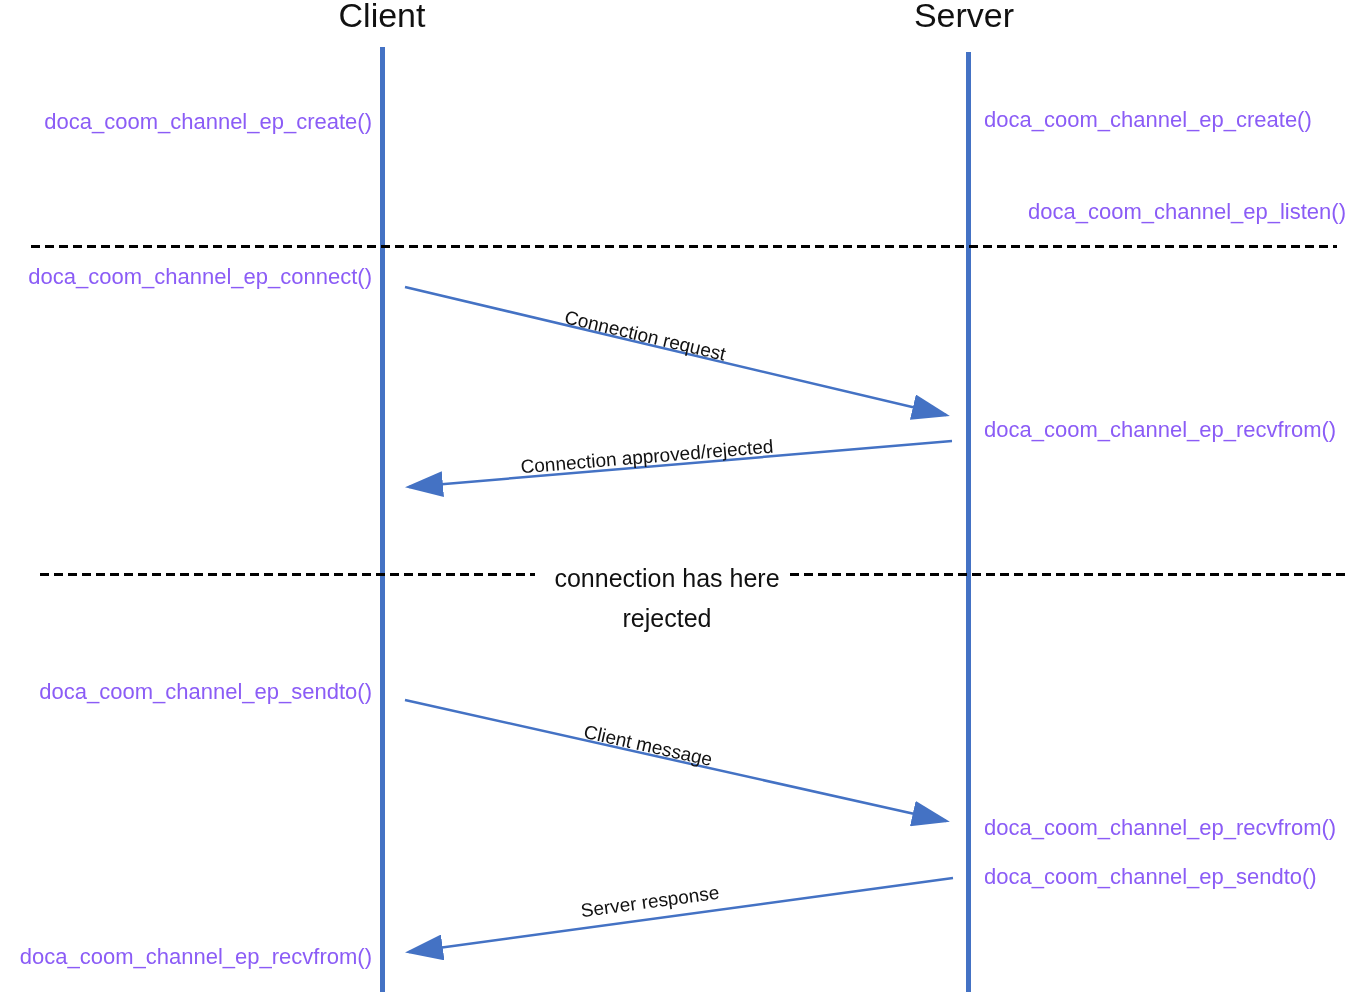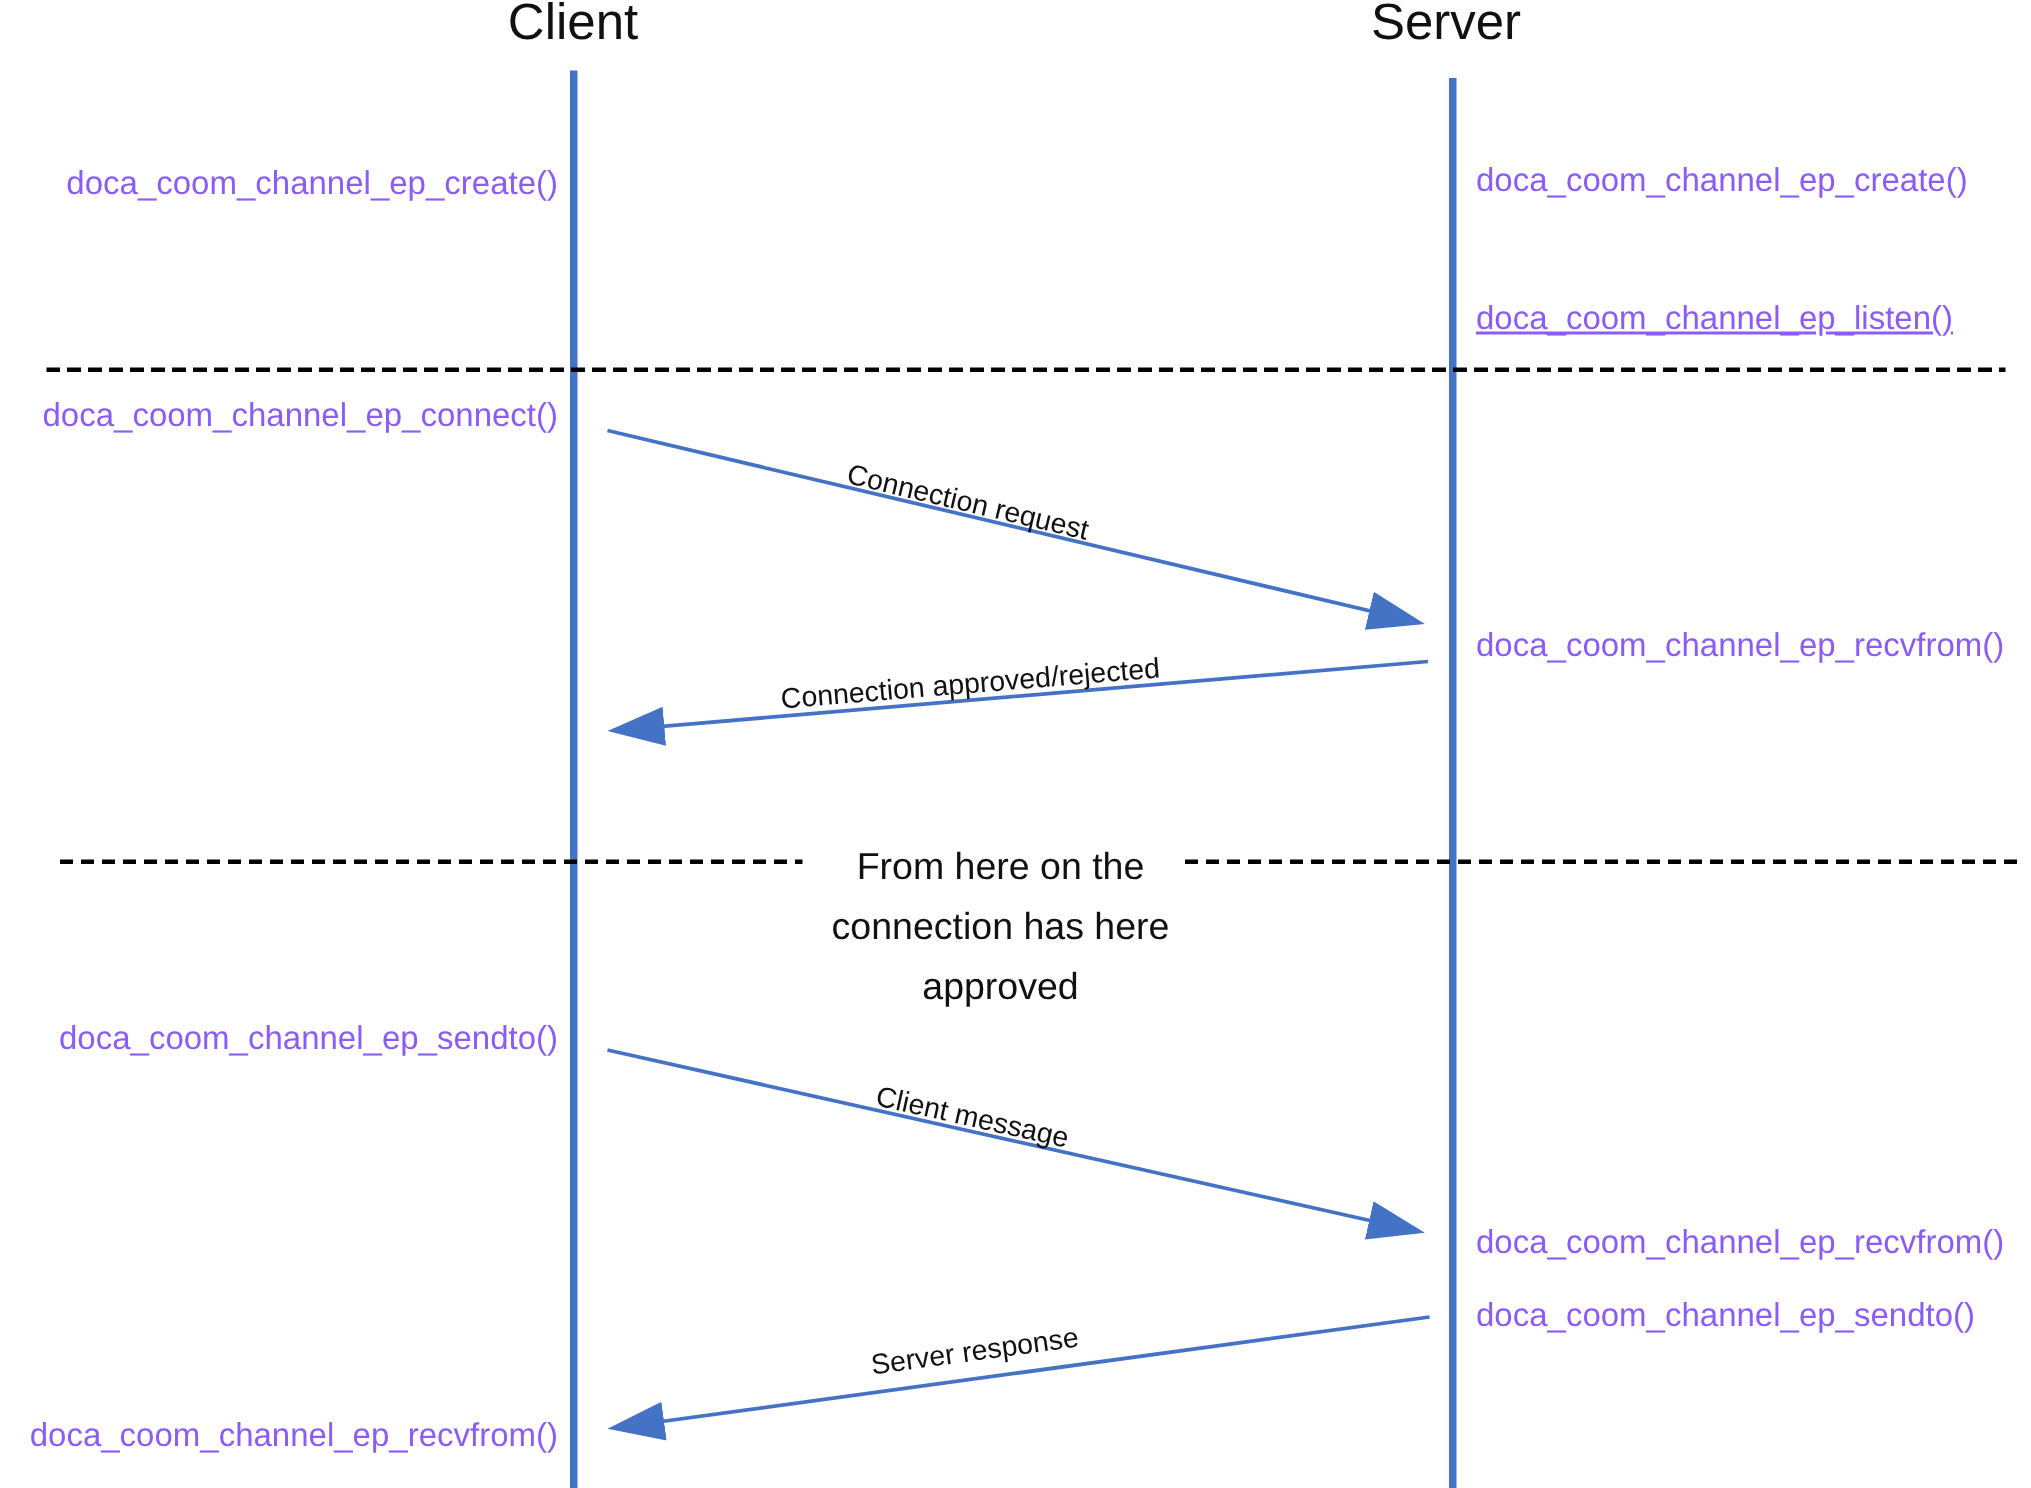--- a/index.html
+++ b/index.html
@@ -80,21 +80,21 @@
   <div class="sep" style="left:31px; top:245px; width:1306px;"></div>
   <div class="sep" style="left:40px; top:573px; width:495px;"></div>
   <div class="sep" style="left:790px; top:573px; width:556px;"></div>
 
   <div class="fn" style="right:982px; top:122px;">doca_coom_channel_ep_create()</div>
   <div class="fn" style="right:982px; top:277px;text-align:right;">doca_coom_channel_ep_connect()</div>
   <div class="fn" style="right:982px; top:692px;">doca_coom_channel_ep_sendto()</div>
   <div class="fn" style="right:982px; top:957px;">doca_coom_channel_ep_recvfrom()</div>
 
   <div class="fn" style="left:984px; top:120px;">doca_coom_channel_ep_create()</div>
-  <div class="fn" style="left:984px; top:212px;text-decoration:underline;">doca_coom_channel_ep_listen()</div>
+  <div class="fn" style="left:1028px; top:212px;">doca_coom_channel_ep_listen()</div>
   <div class="fn" style="left:984px; top:430px;">doca_coom_channel_ep_recvfrom()</div>
   <div class="fn" style="left:984px; top:828px;">doca_coom_channel_ep_recvfrom()</div>
   <div class="fn" style="left:984px; top:877px;">doca_coom_channel_ep_sendto()</div>
 
   <svg class="arrows" width="1354" height="992" viewBox="0 0 1354 992">
     <defs>
       <marker id="ah" markerUnits="userSpaceOnUse" markerWidth="38" markerHeight="26" viewBox="0 0 38 26" refX="34" refY="13" orient="auto">
         <path d="M0,0 L38,13 L0,26 Z" fill="#4472C4"></path>
       </marker>
     </defs>
@@ -103,18 +103,17 @@
     <line x1="405" y1="700" x2="946" y2="821" marker-end="url(#ah)"></line>
     <line x1="953" y1="878" x2="409" y2="952" marker-end="url(#ah)"></line>
   </svg>
 
   <div class="msg" style="left:645px; top:336px; transform:translate(-50%,-50%) rotate(13.3deg);">Connection request</div>
   <div class="msg" style="left:647px; top:457px; transform:translate(-50%,-50%) rotate(-4.7deg);">Connection approved/rejected</div>
   <div class="msg" style="left:648px; top:746px; transform:translate(-50%,-50%) rotate(12.6deg);">Client message</div>
   <div class="msg" style="left:650px; top:902px; transform:translate(-50%,-50%) rotate(-7.7deg);">Server response</div>
 
   <div class="annotation">
-    <div>From here on the</div>
     <div>connection has here</div>
-    <div>approved</div>
+    <div>rejected</div>
   </div>
 
 </div>
 
 </body></html>

